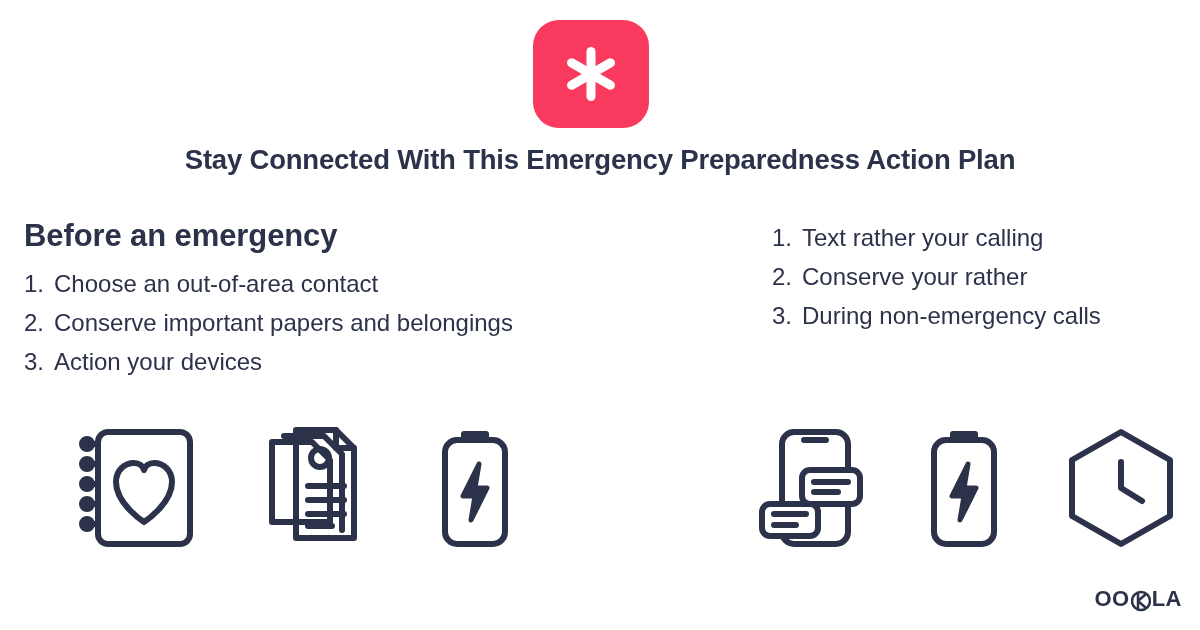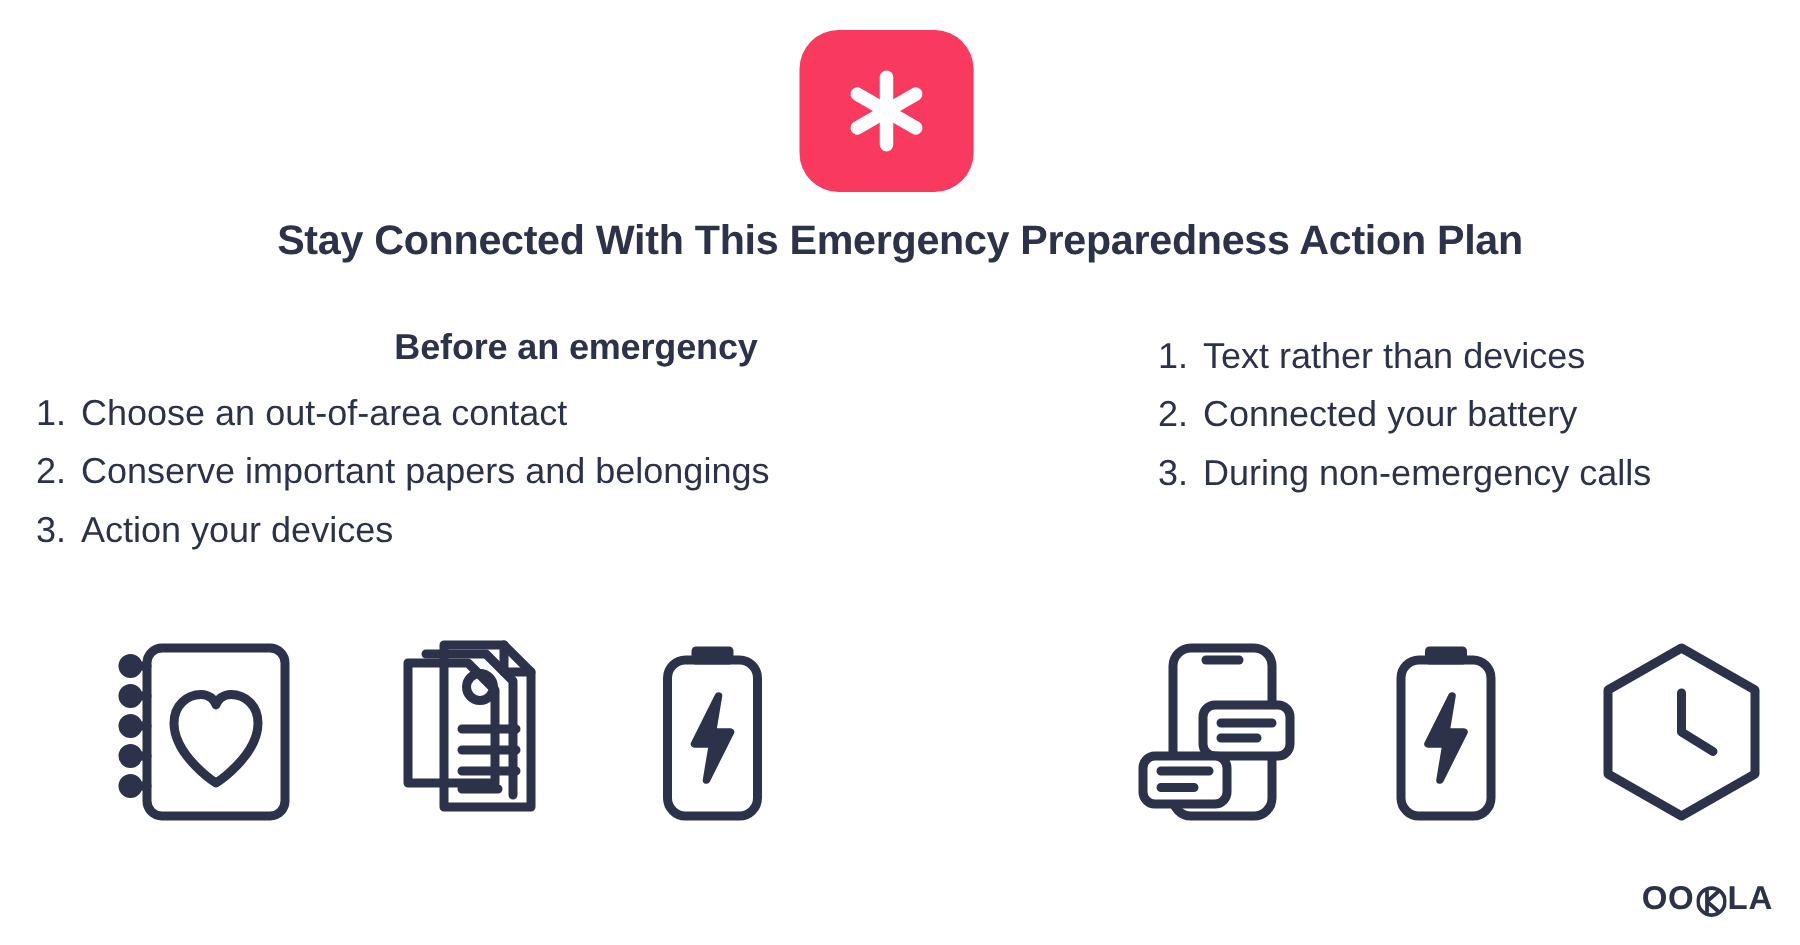--- a/index.html
+++ b/index.html
@@ -52,26 +52,25 @@
 
   
   .col {
     position: absolute;
     top: 218px;
   }
   .col-left { left: 24px; width: 720px; }
   .col-right { left: 772px; width: 420px; }
 
   .col-heading {
-    font-size: 24px;
+    font-size: 31px;
     font-weight: bold;
     color: #2b3249;
     margin: 0 0 10px 0;
     letter-spacing: -0.1px;
-    text-align: center;
   }
 
   ol.items {
     margin: 0;
     padding: 0;
     list-style: none;
   }
   ol.items li {
     font-size: 24px;
     line-height: 39px;
@@ -186,25 +185,25 @@
         <span class="num">3.</span>
         <span class="txt">Action your devices</span>
       </li>
     </ol>
   </div>
 
   <div class="col col-right">
     <ol class="items">
       <li>
         <span class="num">1.</span>
-        <span class="txt">Text rather than devices</span>
+        <span class="txt">Text rather your calling</span>
       </li>
       <li>
         <span class="num">2.</span>
-        <span class="txt">Connected your battery</span>
+        <span class="txt">Conserve your rather</span>
       </li>
       <li>
         <span class="num">3.</span>
         <span class="txt">During non-emergency calls</span>
       </li>
     </ol>
   </div>
 
   <div class="icons icons-left">
 

